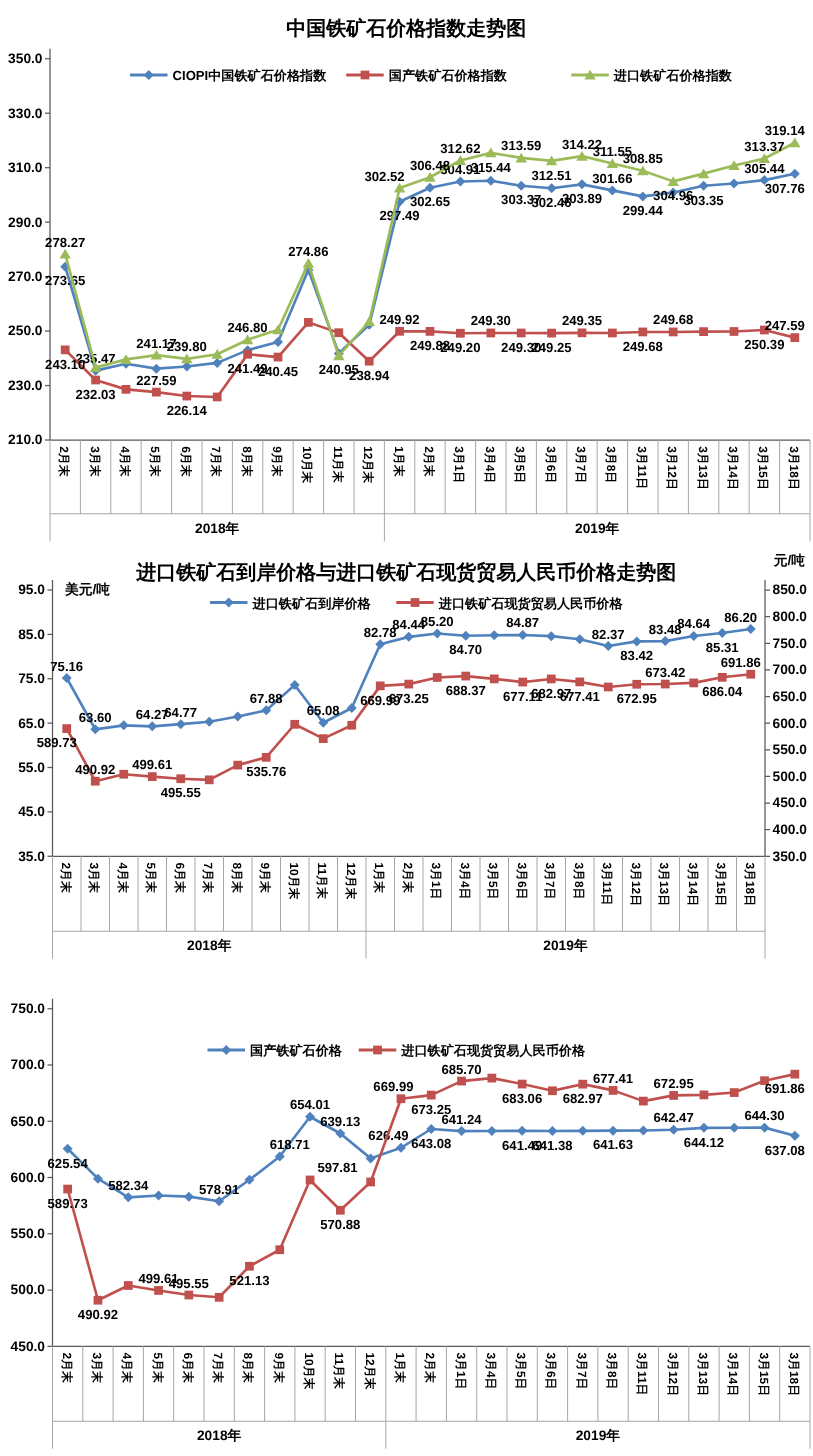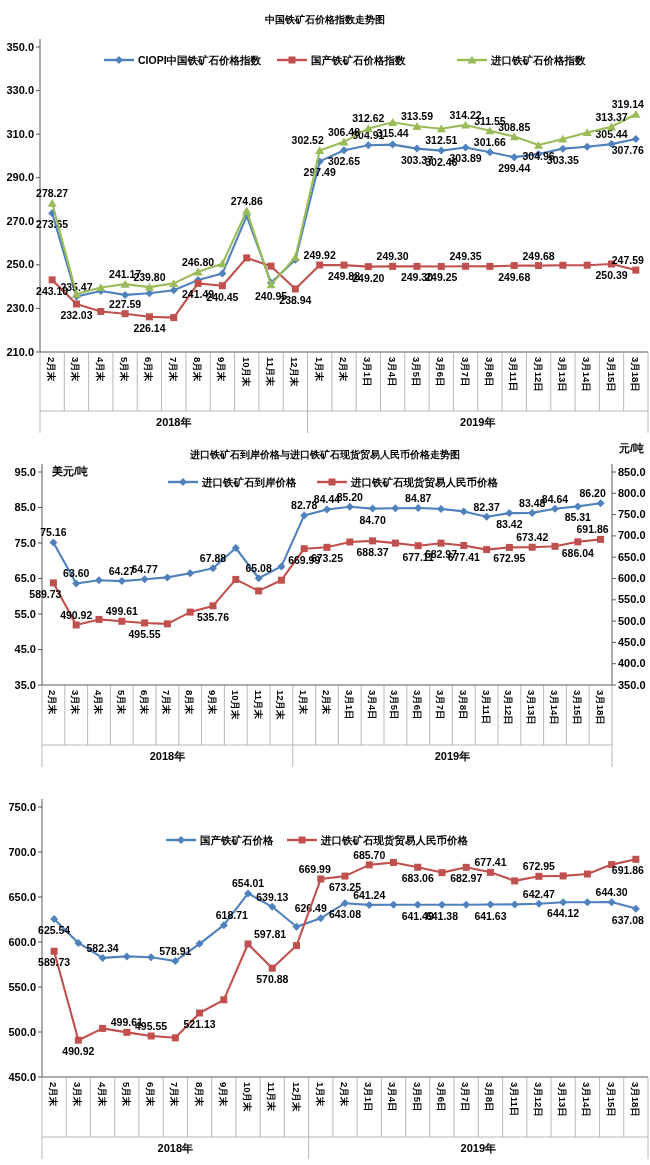--- a/index.html
+++ b/index.html
@@ -1,18 +1,18 @@
 <!DOCTYPE html>
 <html><head>
 <meta charset="utf-8">
 <style>
   html,body{margin:0;padding:0;background:#fff;}
   body{width:650px;font-family:"Liberation Sans",sans-serif;color:#000;}
   .chart{position:relative;background:#fff;}
-  .chart-title{position:absolute;left:0;width:100%;text-align:center;font-size:10px;font-weight:bold;margin:0;z-index:2;pointer-events:none;}
+  .chart-title{position:absolute;left:0;width:100%;text-align:center;font-size:16px;font-weight:bold;margin:0;z-index:2;pointer-events:none;}
   .t1{top:13px;} .t2{top:8px;} .t3{top:4px;}
   .unit{position:absolute;font-size:11px;font-weight:bold;z-index:2;}
   .unit-left{left:52px;top:24px;}
   .unit-right{right:6px;top:1px;}
   .mount{line-height:0;text-align:right;}
   svg{display:block;overflow:visible;}
   .tick{font:bold 11px "Liberation Sans",sans-serif;fill:#000;}
   .cat{font:bold 9.5px "Liberation Sans",sans-serif;fill:#000;}
   .dlabel{font:bold 10.5px "Liberation Sans",sans-serif;fill:#000;}
   .yr{font:bold 11px "Liberation Sans",sans-serif;fill:#000;}

